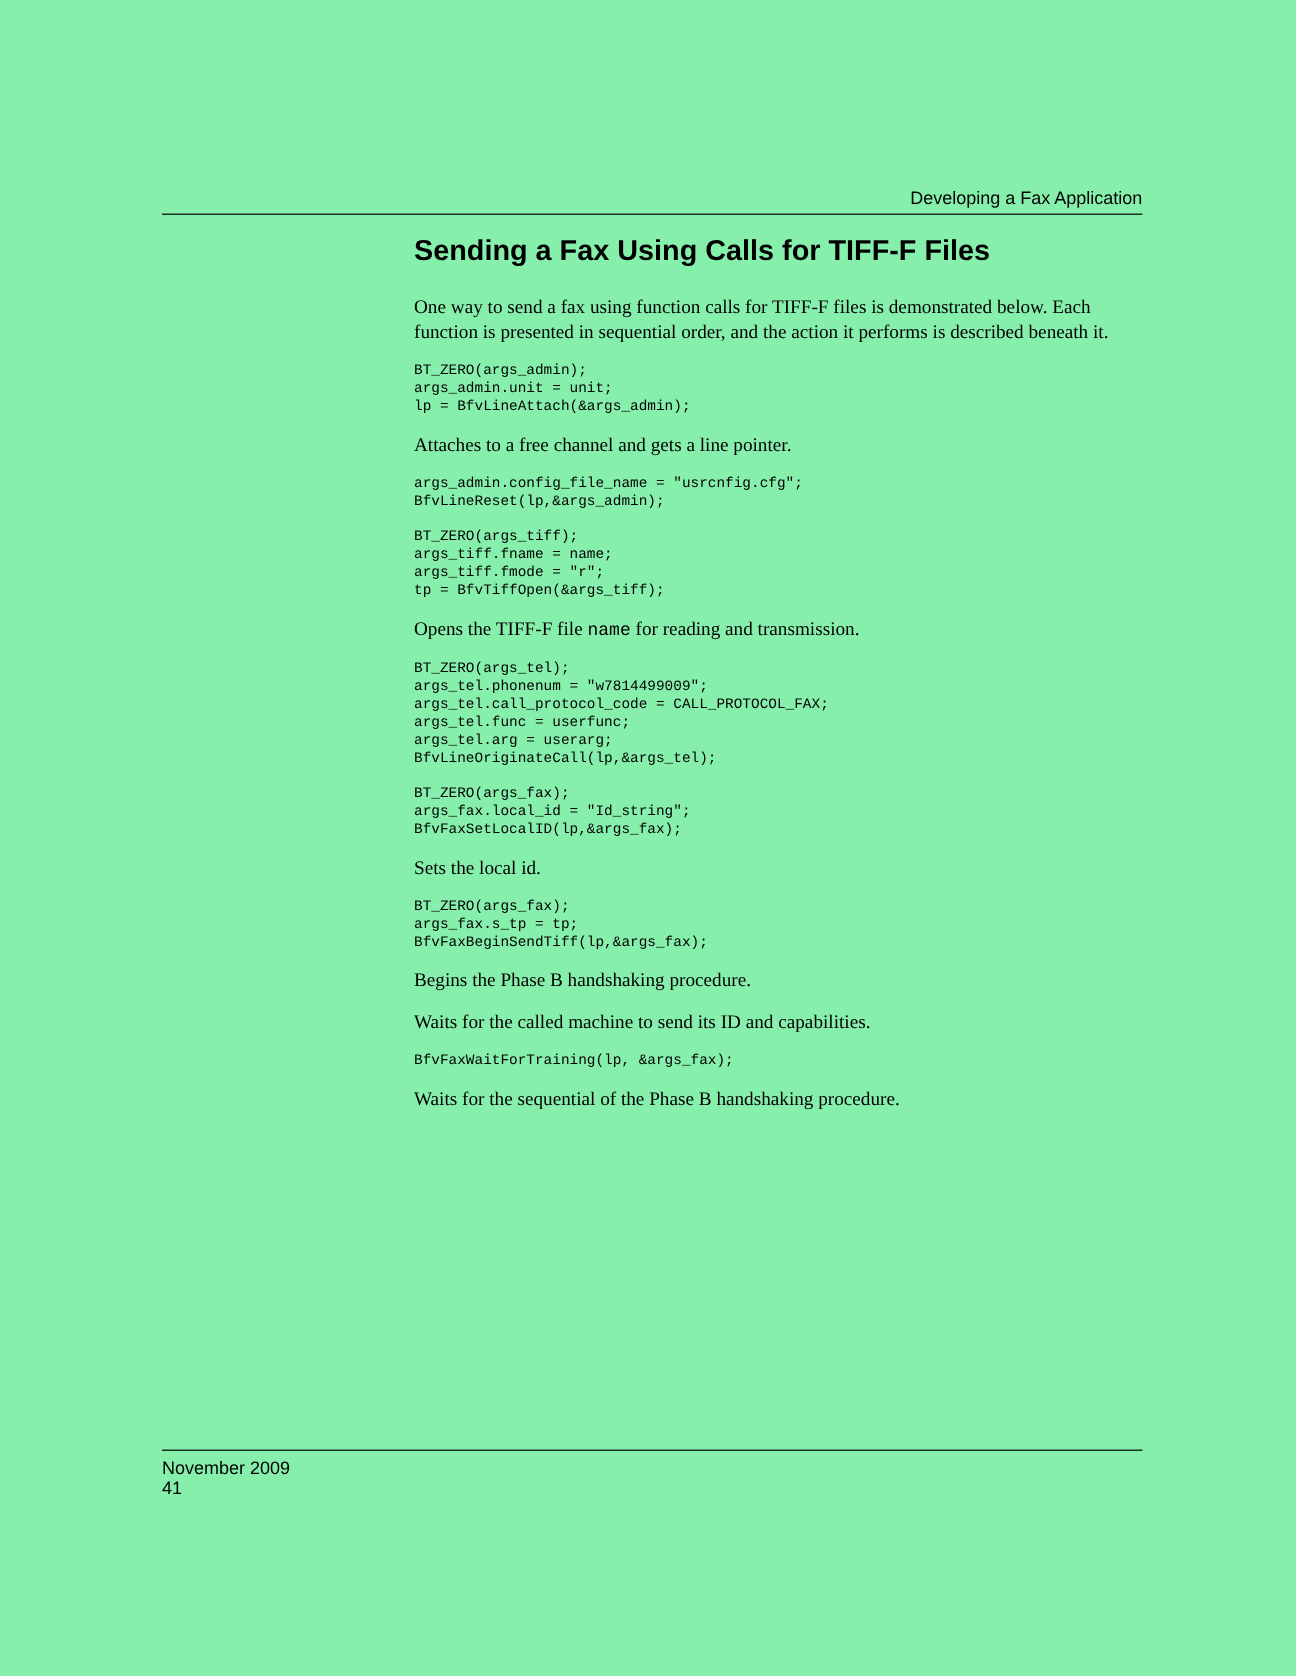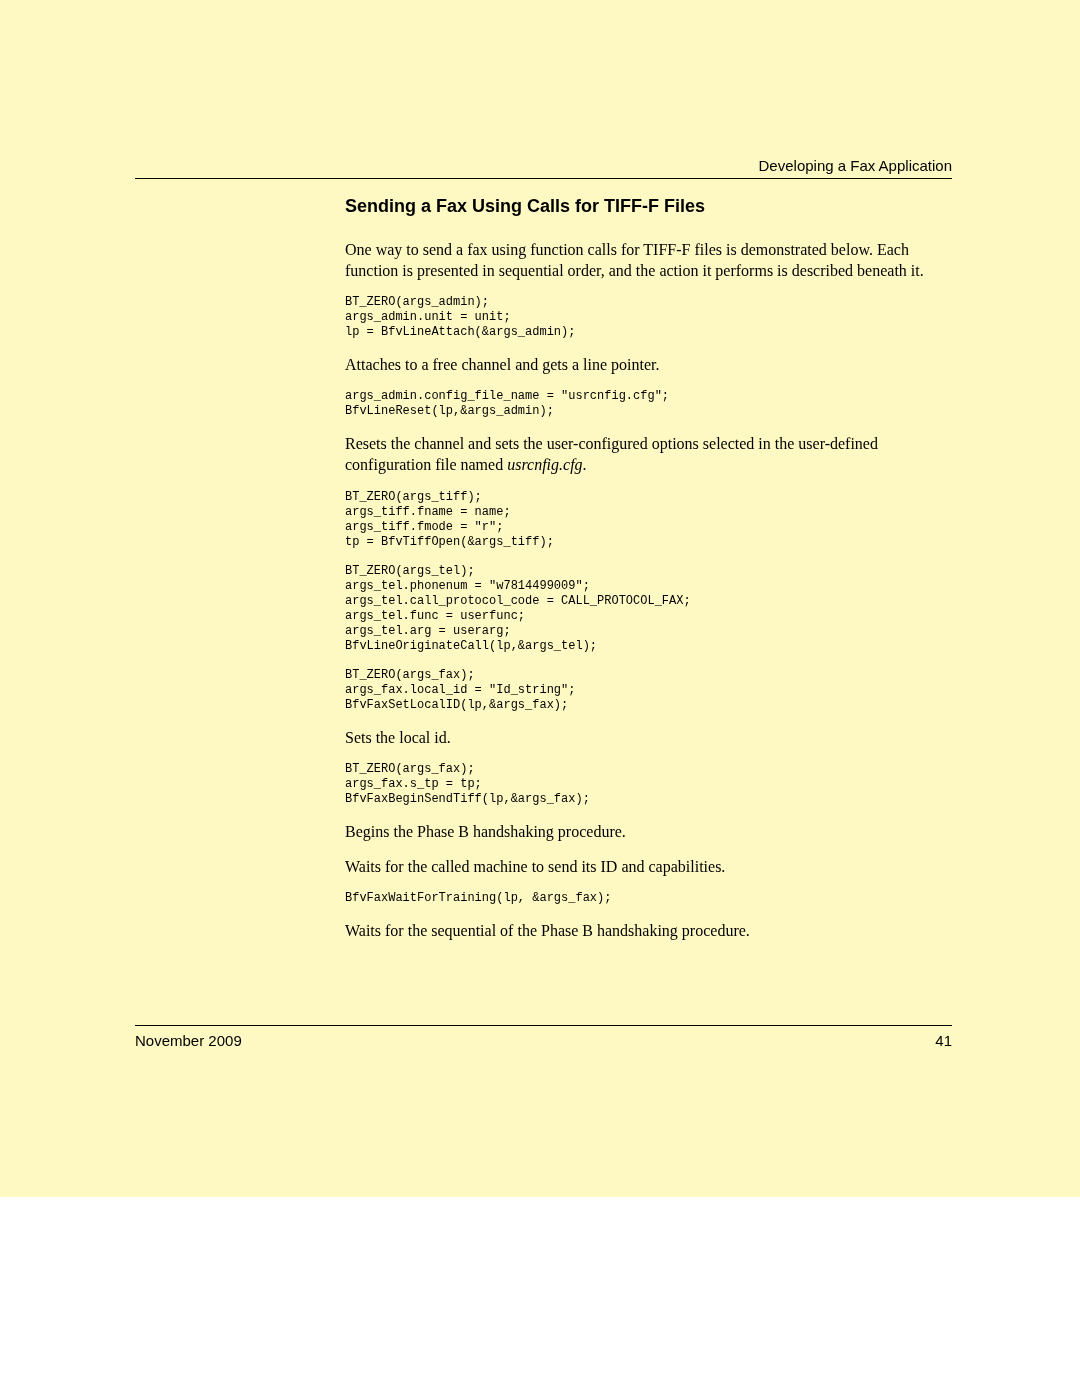--- a/index.html
+++ b/index.html
@@ -2,24 +2,24 @@
 <html><head>
 <meta charset="utf-8">
 <style>
   html, body {
     margin: 0;
     padding: 0;
     background: #fff;
   }
   .page {
     width: 1080px;
-    height: 1197px;
+    height: 1397px;
     position: relative;
     box-sizing: border-box;
-    background: #fef9c3;
+    background: #86efac;
     font-family: "Georgia", "Times New Roman", serif;
     color: #000;
   }
   .header-area {
     position: absolute;
     top: 157px;
     left: 135px;
     right: 128px;
   }
   .header-chapter {
@@ -35,21 +35,21 @@
     margin: 0;
   }
   .content {
     position: absolute;
     top: 196px;
     left: 345px;
     right: 128px;
   }
   h2.section {
     font-family: Arial, Helvetica, sans-serif;
-    font-size: 18px;
+    font-size: 24px;
     font-weight: bold;
     margin: 0 0 22px 0;
     color: #000;
   }
   p.prose {
     font-family: "New Century Schoolbook", "Century Schoolbook", Georgia, serif;
     font-size: 16px;
     line-height: 1.32;
     margin: 0 0 14px 0;
     color: #000;
@@ -79,20 +79,21 @@
     border: none;
     border-top: 1px solid #000;
     margin: 0 0 6px 0;
   }
   .footer-row {
     display: flex;
     justify-content: space-between;
     font-family: Arial, Helvetica, sans-serif;
     font-size: 15px;
     color: #000;
+    flex-direction: column;
   }
 </style>
 </head>
 <body>
 
 <div class="page">
 
   <div class="header-area">
     <div class="header-chapter">Developing a Fax Application</div>
     <hr class="header-rule">
@@ -103,26 +104,26 @@
 
     <p class="prose">One way to send a fax using function calls for TIFF-F files is demonstrated below. Each function is presented in sequential order, and the action it performs is described beneath it.</p>
 
     <pre class="code">BT_ZERO(args_admin);
 args_admin.unit = unit;
 lp = BfvLineAttach(&amp;args_admin);</pre>
     <p class="prose">Attaches to a free channel and gets a line pointer.</p>
 
     <pre class="code">args_admin.config_file_name = "usrcnfig.cfg";
 BfvLineReset(lp,&amp;args_admin);</pre>
-    <p class="prose"><span>Resets the channel and sets the user-configured options selected in the user-defined configuration file named </span><span class="file-italic">usrcnfig.cfg</span><span>.</span></p>
 
     <pre class="code">BT_ZERO(args_tiff);
 args_tiff.fname = name;
 args_tiff.fmode = "r";
 tp = BfvTiffOpen(&amp;args_tiff);</pre>
+    <p class="prose"><span>Opens the TIFF-F file </span><span class="inline-mono">name</span><span> for reading and transmission.</span></p>
 
     <pre class="code">BT_ZERO(args_tel);
 args_tel.phonenum = "w7814499009";
 args_tel.call_protocol_code = CALL_PROTOCOL_FAX;
 args_tel.func = userfunc;
 args_tel.arg = userarg;
 BfvLineOriginateCall(lp,&amp;args_tel);</pre>
 
     <pre class="code">BT_ZERO(args_fax);
 args_fax.local_id = "Id_string";

